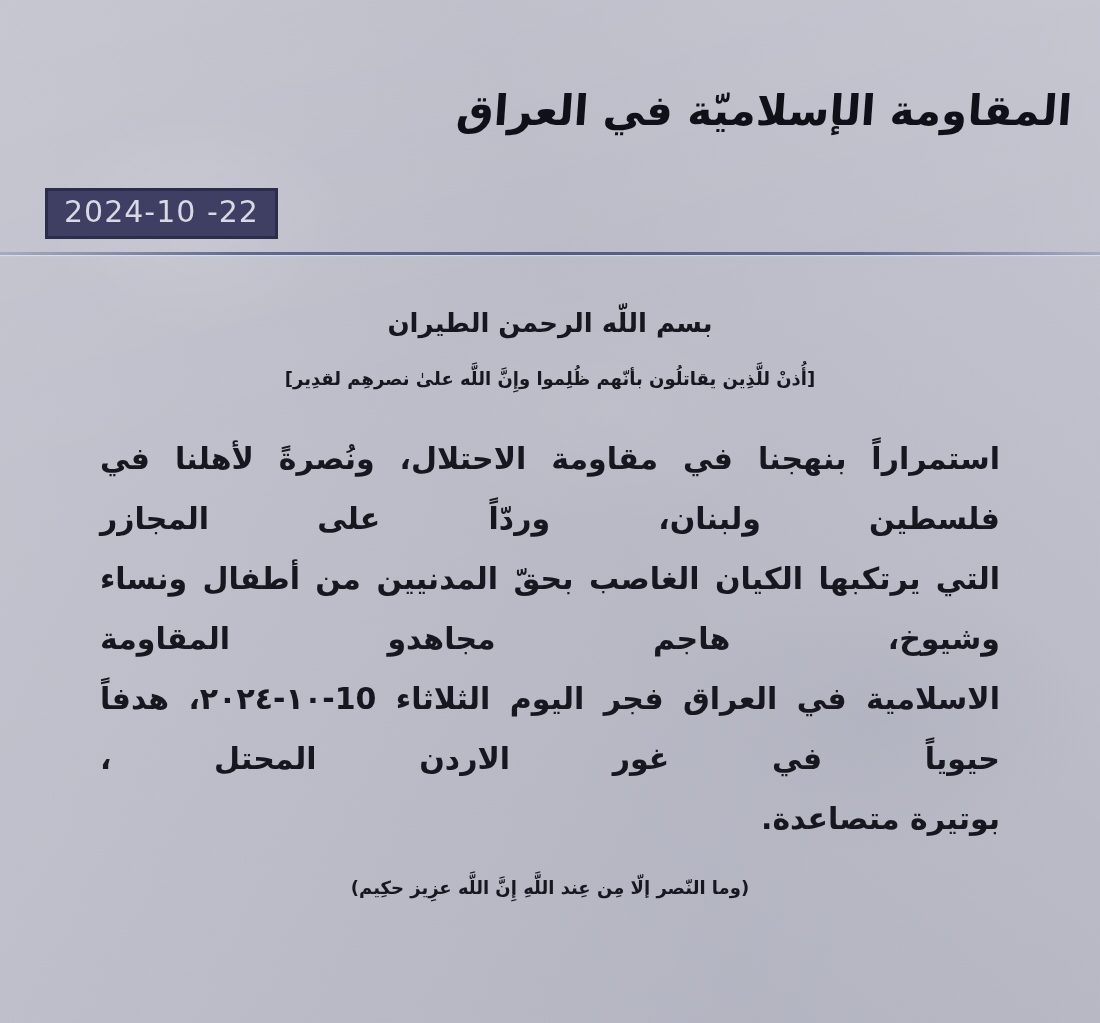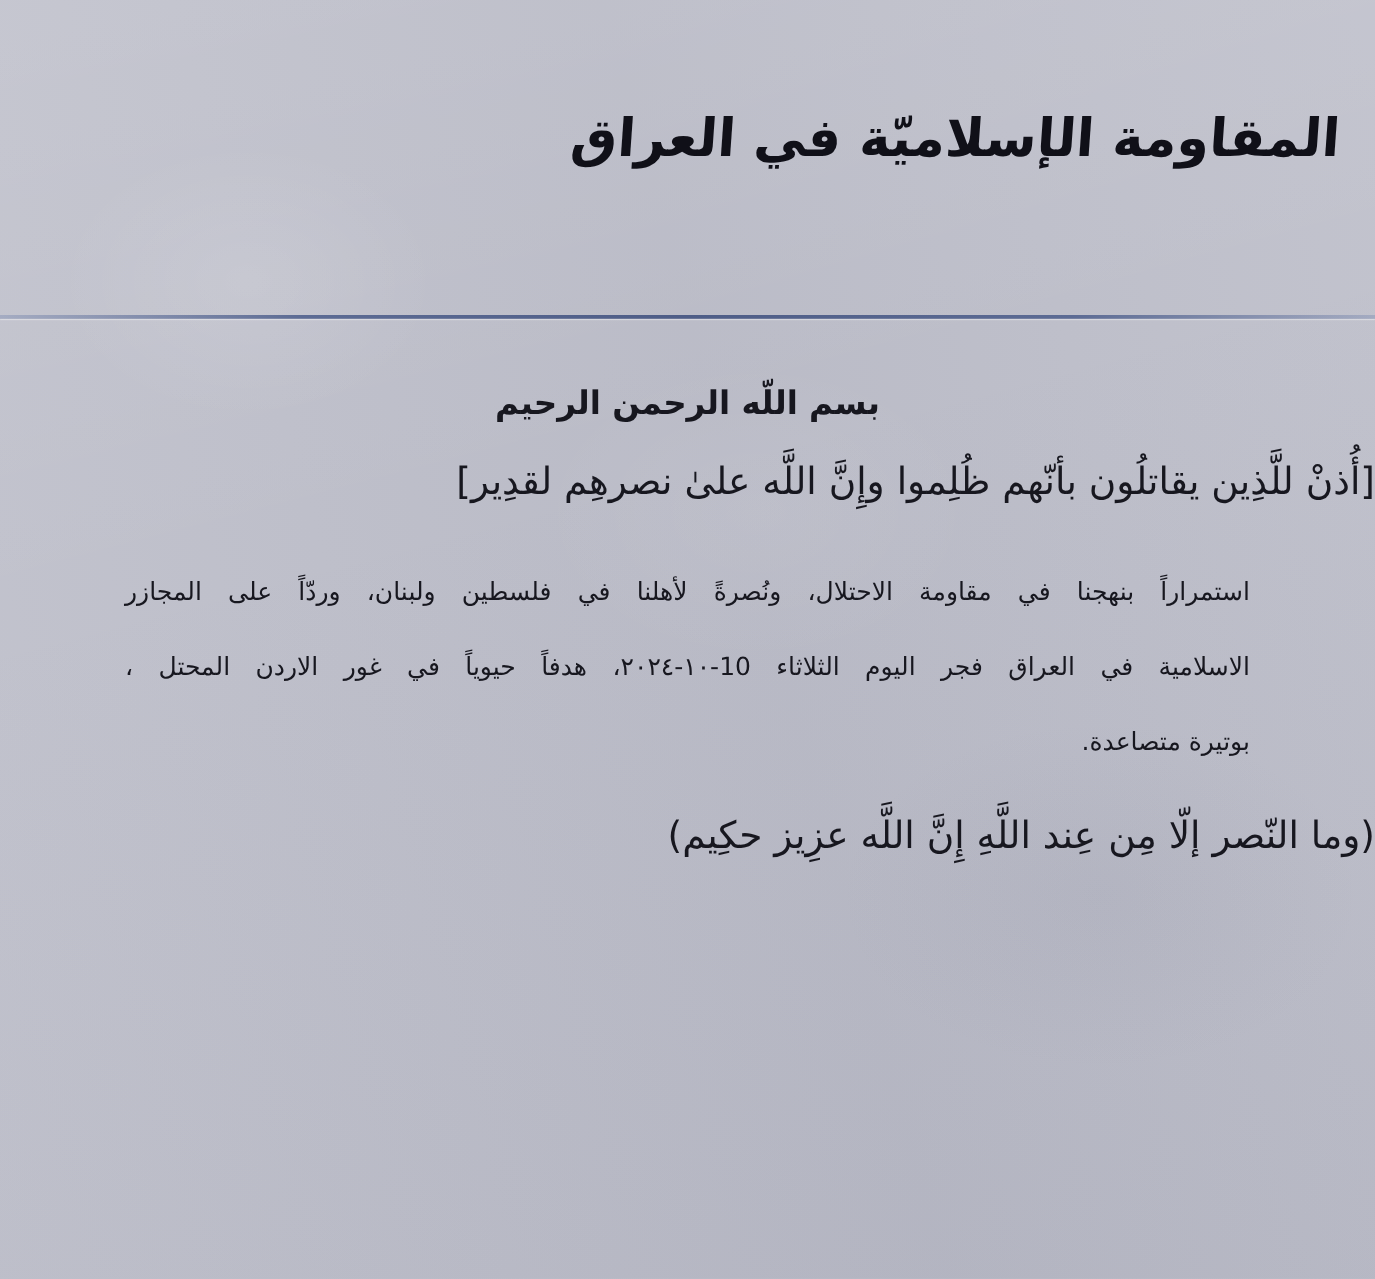--- a/index.html
+++ b/index.html
@@ -74,59 +74,62 @@
     top:308px;left:0;
     width:1100px;
   }
   .basmala{
     text-align:center;
     font-size:26px;
     font-weight:bold;
     margin-bottom:30px;
   }
   .verse{
-    font-size:30px;
-    font-weight:normal;
+    text-align:center;
+    font-size:18px;
+    font-weight:bold;
   }
   .verse-top{margin-bottom:40px;}
   .body-text{
     width:900px;
     margin:0 auto;
-    font-size:20px;
-    font-weight:normal;
+    font-size:30px;
+    font-weight:bold;
     line-height:60px;
   }
   .body-line{
     text-align:justify;
     text-align-last:justify;
   }
   .body-line.last{
     text-align:right;
     text-align-last:right;
   }
   .verse-bottom{margin-top:28px;}
 </style>
 </head>
 <body>
 
 <div class="page">
   <div class="texture"></div>
 
   <div class="logo">المقاومة الإسلاميّة في العراق</div>
 
+  <div class="date-badge">2024-10 -22</div>
 
   <div class="divider"></div>
 
   <div class="content">
-    <div class="basmala">بسم اللّه الرحمن الرحيم</div>
+    <div class="basmala">بسم اللّه الرحمن الطيران</div>
 
     <div class="verse verse-top">[أُذنْ للَّذِين يقاتلُون بأنّهم ظُلِموا وإِنَّ اللَّه علىٰ نصرهِم لقدِير]</div>
 
     <div class="body-text">
       <div class="body-line">استمراراً بنهجنا في مقاومة الاحتلال، ونُصرةً لأهلنا في فلسطين ولبنان، وردّاً على المجازر</div>
+      <div class="body-line">التي يرتكبها الكيان الغاصب بحقّ المدنيين من أطفال ونساء وشيوخ، هاجم مجاهدو المقاومة</div>
       <div class="body-line">الاسلامية في العراق فجر اليوم الثلاثاء 10-١٠-٢٠٢٤، هدفاً حيوياً في غور الاردن المحتل ،</div>
       <div class="body-line last">بوتيرة متصاعدة.</div>
     </div>
 
     <div class="verse verse-bottom">(وما النّصر إلّا مِن عِند اللَّهِ إِنَّ اللَّه عزِيز حكِيم)</div>
 
   </div>
 </div>
 
 </body></html>

